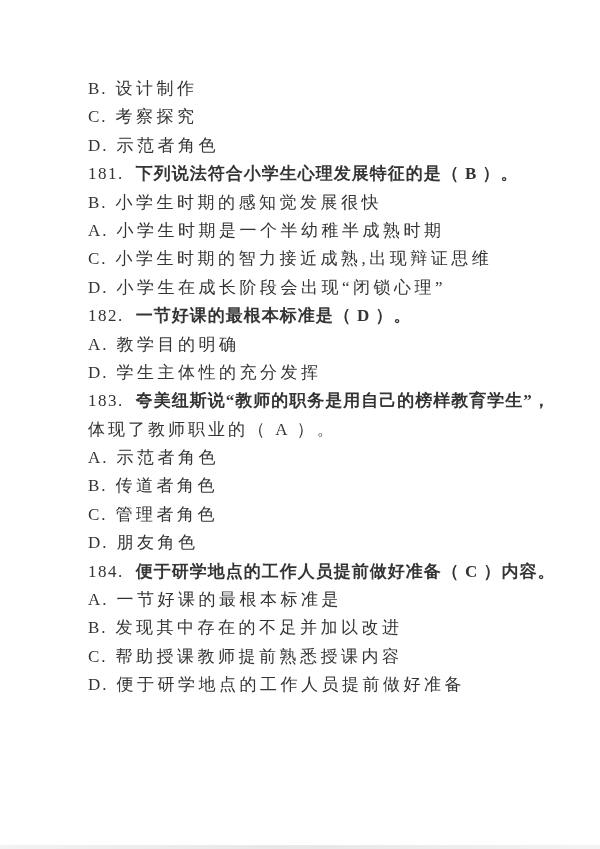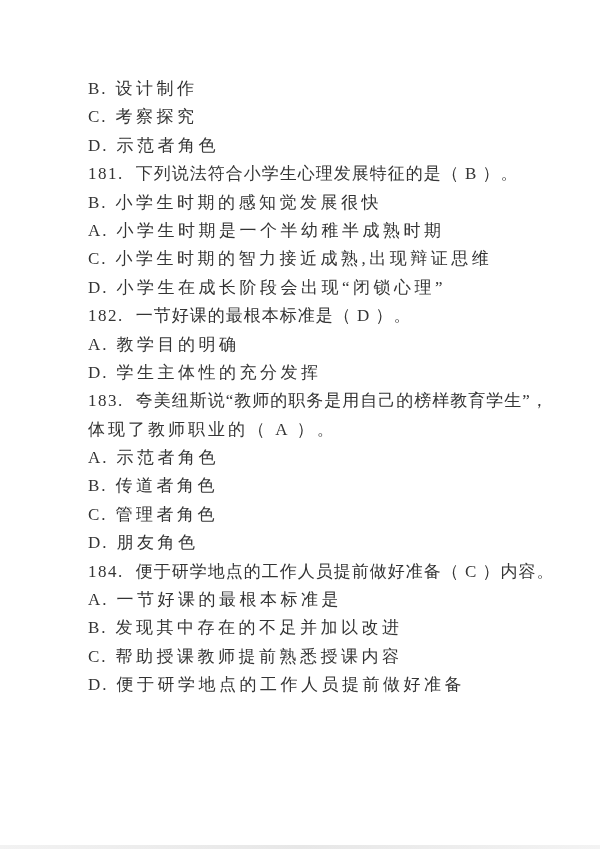--- a/index.html
+++ b/index.html
@@ -27,21 +27,21 @@
   .lbl {
     display: inline-block;
     letter-spacing: 2px;
     margin-right: 8px;
   }
   .lbl.num {
     letter-spacing: 1.5px;
     margin-right: 12px;
   }
   .txt.opt  { letter-spacing: 3.5px; text-align: center; }
-  .txt.stem { letter-spacing: 1px; }
+  .txt.stem { letter-spacing: 1px; font-weight: bold; }
   .txt.cont { letter-spacing: 3px; }
   .scan-band {
     position: absolute;
     left: 0; right: 0; bottom: 0;
     height: 4px;
     background: linear-gradient(to right, #f2f2f2, #e7e7e7, #f3f3f3);
   }
 </style>
 </head>
 <body>

